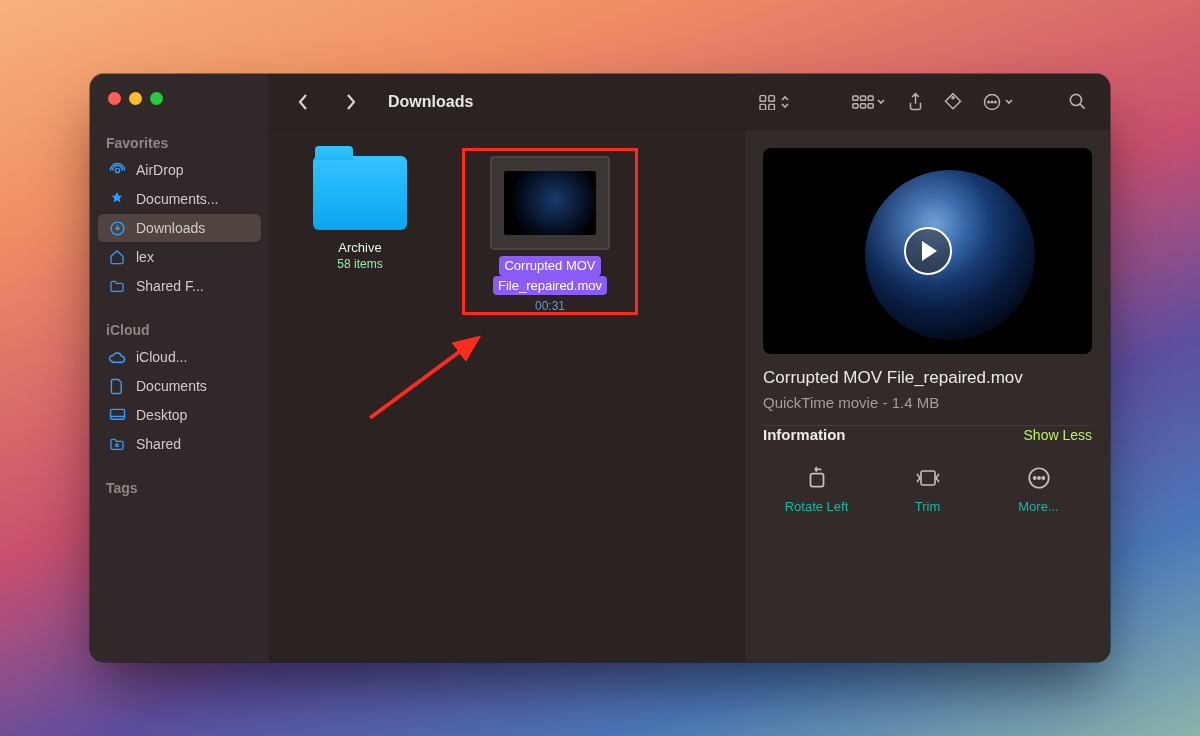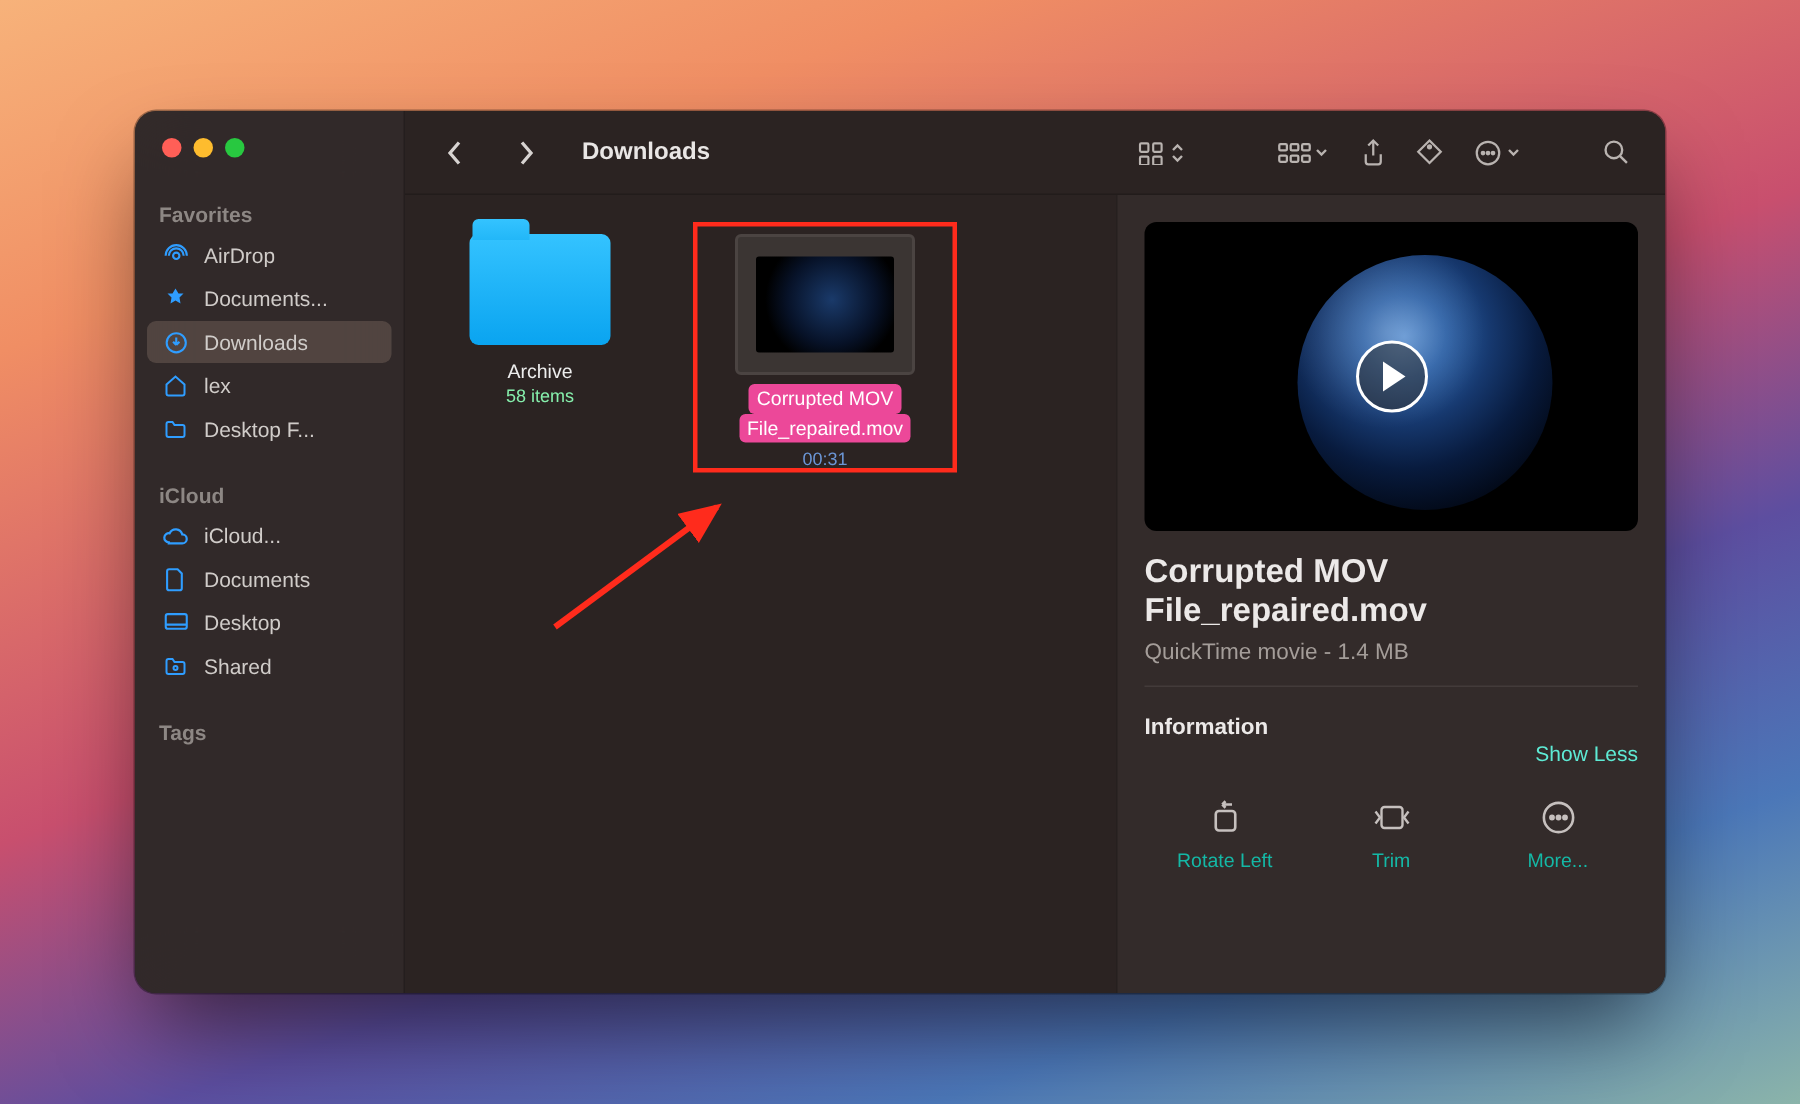--- a/index.html
+++ b/index.html
@@ -81,21 +81,21 @@
   .entry-sub{color:#86efac;font-size:12px;margin-top:2px;}
   
   .vid-item{position:relative;}
   .vid-frame{
     width:120px;height:94px;margin:0 auto 6px;
     background:#3b3533;border:2px solid #4b4442;border-radius:4px;
     display:flex;align-items:center;justify-content:center;
   }
   .vid-inner{width:92px;height:64px;background:radial-gradient(circle at 55% 45%, #1a3a6a 0%, #071228 48%, #000 72%);border-radius:2px;}
   .sel-name{
-    display:inline-block;background:#ec4899;color:#fff;border-radius:4px;
+    display:inline-block;background:#8b5cf6;color:#fff;border-radius:4px;
     padding:1px 5px;line-height:1.35;
   }
   .sel-sub{color:#6b95d4;font-size:12px;margin-top:4px;}
   .annot{
     position:absolute; inset:-8px -8px -2px -8px;
     border:3px solid #ff2b1c;
     pointer-events:none;
   }
   .arrow{
     position:absolute;left:-110px;top:176px;width:150px;height:90px;
@@ -121,25 +121,25 @@
   }
   .prev-thumb .earth::after{content:'';position:absolute;inset:0;border-radius:50%;
     background:radial-gradient(circle at 35% 30%, rgba(255,255,255,.18), rgba(255,255,255,0) 40%);}
   .play-badge{
     position:absolute;left:50%;top:50%;transform:translate(-50%,-50%);
     width:48px;height:48px;border-radius:50%;
     background:rgba(50,50,50,.55);border:2.5px solid #fff;
     display:flex;align-items:center;justify-content:center;
   }
   .play-badge::after{content:'';border-left:15px solid #fff;border-top:10px solid transparent;border-bottom:10px solid transparent;margin-left:4px;}
-  .prev-title{font-size:22px;font-weight:700;}
+  .prev-title{font-size:17px;font-weight:400;}
   .prev-meta{color:#a49d99;font-size:15px;margin-top:-8px;}
   .info-row{display:flex;justify-content:space-between;align-items:center;border-top:1px solid rgba(255,255,255,.08);padding-top:0;}
   .info-row .lbl{font-weight:600;}
-  .showless{color:#5eead4;font-size:14px;margin-top:36px;}
+  .showless{color:#bef264;font-size:14px;}
   .actions{display:flex;justify-content:space-around;gap:4px;margin-top:4px;}
   .act{flex:1;text-align:center;color:#14b8a6;font-size:13px;}
   .act .ic{height:34px;display:flex;align-items:center;justify-content:center;margin-bottom:4px;border-radius:8px;}
   svg{display:block;}
 </style>
 </head>
 <body>
 
 <div class="finder">
 
@@ -185,21 +185,21 @@
           </svg>
       </span>
       <span class="lbl">lex</span>
     </div>
     <div class="nav-item">
       <span class="ic">
         <svg width="16" height="14" viewBox="0 0 24 20" fill="none" stroke="currentColor" stroke-width="2">
             <path d="M3 5a2 2 0 0 1 2-2h4l2 3h8a2 2 0 0 1 2 2v8a2 2 0 0 1-2 2H5a2 2 0 0 1-2-2z"></path>
           </svg>
       </span>
-      <span class="lbl">Desktop F...</span>
+      <span class="lbl">Shared F...</span>
     </div>
 
     <div class="section-label" style="margin-top:14px">iCloud</div>
 
     <div class="nav-item">
       <span class="ic">
         <svg width="18" height="14" viewBox="0 0 24 18" fill="none" stroke="currentColor" stroke-width="2">
             <path d="M6 15a4 4 0 1 1 .8-7.93A6 6 0 0 1 18 8a4 4 0 0 1 0 8H6z"></path>
           </svg>
       </span>

